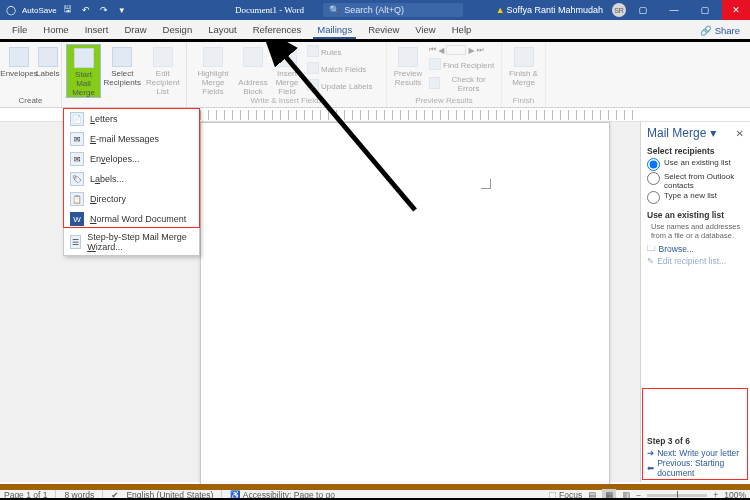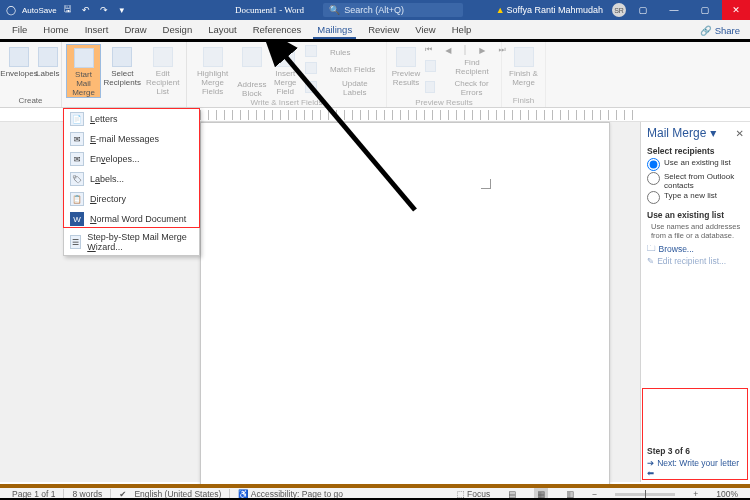--- a/index.html
+++ b/index.html
@@ -23,21 +23,21 @@
   .tab.active { color: #2b579a; }
   .tab.active::after { content: ""; position: absolute; left: 4px; right: 4px; bottom: 0; height: 2px; background: #2b579a; }
   .share { margin-left: auto; color: #2b579a; padding: 3px 6px; }
 
   
   .ribbon { height: 66px; background: #f7f7f7; border-bottom: 1px solid #d4d4d4; display: flex; position: relative; }
   .group { border-right: 1px solid #e3e3e3; padding: 2px 4px 1px; display: flex; flex-direction: column; justify-content: space-between; }
   .group-buttons { display: flex; gap: 2px; }
   .rbtn { display: flex; flex-direction: column; align-items: center; justify-content: flex-start; width: 40px; padding-top: 3px; text-align: center; font-size: 8px; color: #555; }
   .rbtn .ico { width: 20px; height: 20px; background: #e1e9f3; border: 1px solid #c7d6e8; margin-bottom: 2px; }
-  .rbtn.small { width: auto; flex-direction: row; gap: 13px; padding: 1px 2px; }
+  .rbtn.small { width: auto; flex-direction: row; gap: 2px; padding: 1px 2px; }
   .rbtn.small .ico { width: 12px; height: 12px; }
   .smallcol { display: flex; flex-direction: column; gap: 1px; }
   .group-label { text-align: center; font-size: 8px; color: #666; padding-bottom: 1px; }
   .dim { opacity: 0.5; }
 
   
   .ruler { height: 14px; background: #fff; border-bottom: 1px solid #e0e0e0; position: relative; }
   .ruler-inner { position: absolute; left: 200px; right: 115px; top: 2px; height: 10px; background: repeating-linear-gradient(to right, #bbb 0 1px, transparent 1px 8px); }
 
   
@@ -61,23 +61,23 @@
   .pane label { display: flex; gap: 4px; align-items: flex-start; font-size: 8px; margin: 1px 0; }
   .pane .sub { color: #666; font-size: 7.5px; margin: 2px 0 2px 4px; }
   .pane .link { color: #2b579a; display: flex; align-items: center; gap: 3px; }
   .pane .step-box { position: absolute; bottom: 0; left: 0; right: 0; padding: 4px 6px; border-top: 0; }
   .red-box2 { position: absolute; right: 2px; bottom: 20px; width: 106px; height: 92px; border: 1.5px solid #ff2a2a; z-index: 11; pointer-events: none; }
 
   
   .arrow { position: absolute; z-index: 20; }
 
   
-  .status { position: absolute; bottom: 0; left: 0; right: 0; height: 16px; background: #f3f3f3; border-top: 4px solid #a16207; display: flex; align-items: center; font-size: 8.5px; color: #555; padding: 0 12px; gap: 8px; text-decoration: underline; }
+  .status { position: absolute; bottom: 0; left: 0; right: 0; height: 16px; background: #f3f3f3; border-top: 6px solid #a16207; display: flex; align-items: center; font-size: 8.5px; color: #555; padding: 0 4px; gap: 8px; text-decoration: underline; }
   .status .sep { border-left: 1px solid #ccc; height: 10px; }
-  .status .right { margin-left: auto; display: flex; align-items: center; gap: 18px; }
+  .status .right { margin-left: auto; display: flex; align-items: center; gap: 6px; }
   .zoom-slider { width: 60px; height: 3px; background: #ccc; position: relative; }
   .zoom-slider::before { content: ""; position: absolute; left: 50%; top: -3px; width: 1px; height: 9px; background: #666; }
 
   
   .blackbar { position: absolute; left: 0; right: 0; bottom: -2px; height: 4px; background: #000; }
 
   .u { text-decoration: underline; }
 </style>
 </head>
 <body>
@@ -133,21 +133,21 @@
         </div>
       <div class="rbtn" style="width:26px;">
           <div class="ico"></div>
           <span>Labels</span>
         </div>
     </div>
     <div class="group-label">Create</div>
   </div>
   <div class="group" style="width:125px;">
     <div class="group-buttons">
-      <div class="rbtn" style="background:#fdba74;border:1px solid #9bbbe0;width:38px;">
+      <div class="rbtn" style="background:#84cc16;border:1px solid #9bbbe0;width:38px;">
           <div class="ico"></div>
           <span>Start Mail Merge</span>
         </div>
       <div class="rbtn" style="width:42px;">
           <div class="ico"></div>
           <span>Select Recipients</span>
         </div>
       <div class="rbtn dim" style="width:42px;">
           <div class="ico"></div>
           <span>Edit Recipient List</span>
@@ -308,20 +308,21 @@
       </div>
   </div>
   <div class="step-box">
     <div class="section-title">Step 3 of 6</div>
     <div class="link">
         <span>➔</span>
         <span>Next: Write your letter</span>
       </div>
     <div class="link">
         <span>⬅</span>
+        <span>Previous: Starting document</span>
       </div>
   </div>
 </div>
 <div class="red-box2"></div>
 
 <div class="status">
   <span>Page 1 of 1</span>
   <span class="sep"></span>
   <span>8 words</span>
   <span class="sep"></span>

